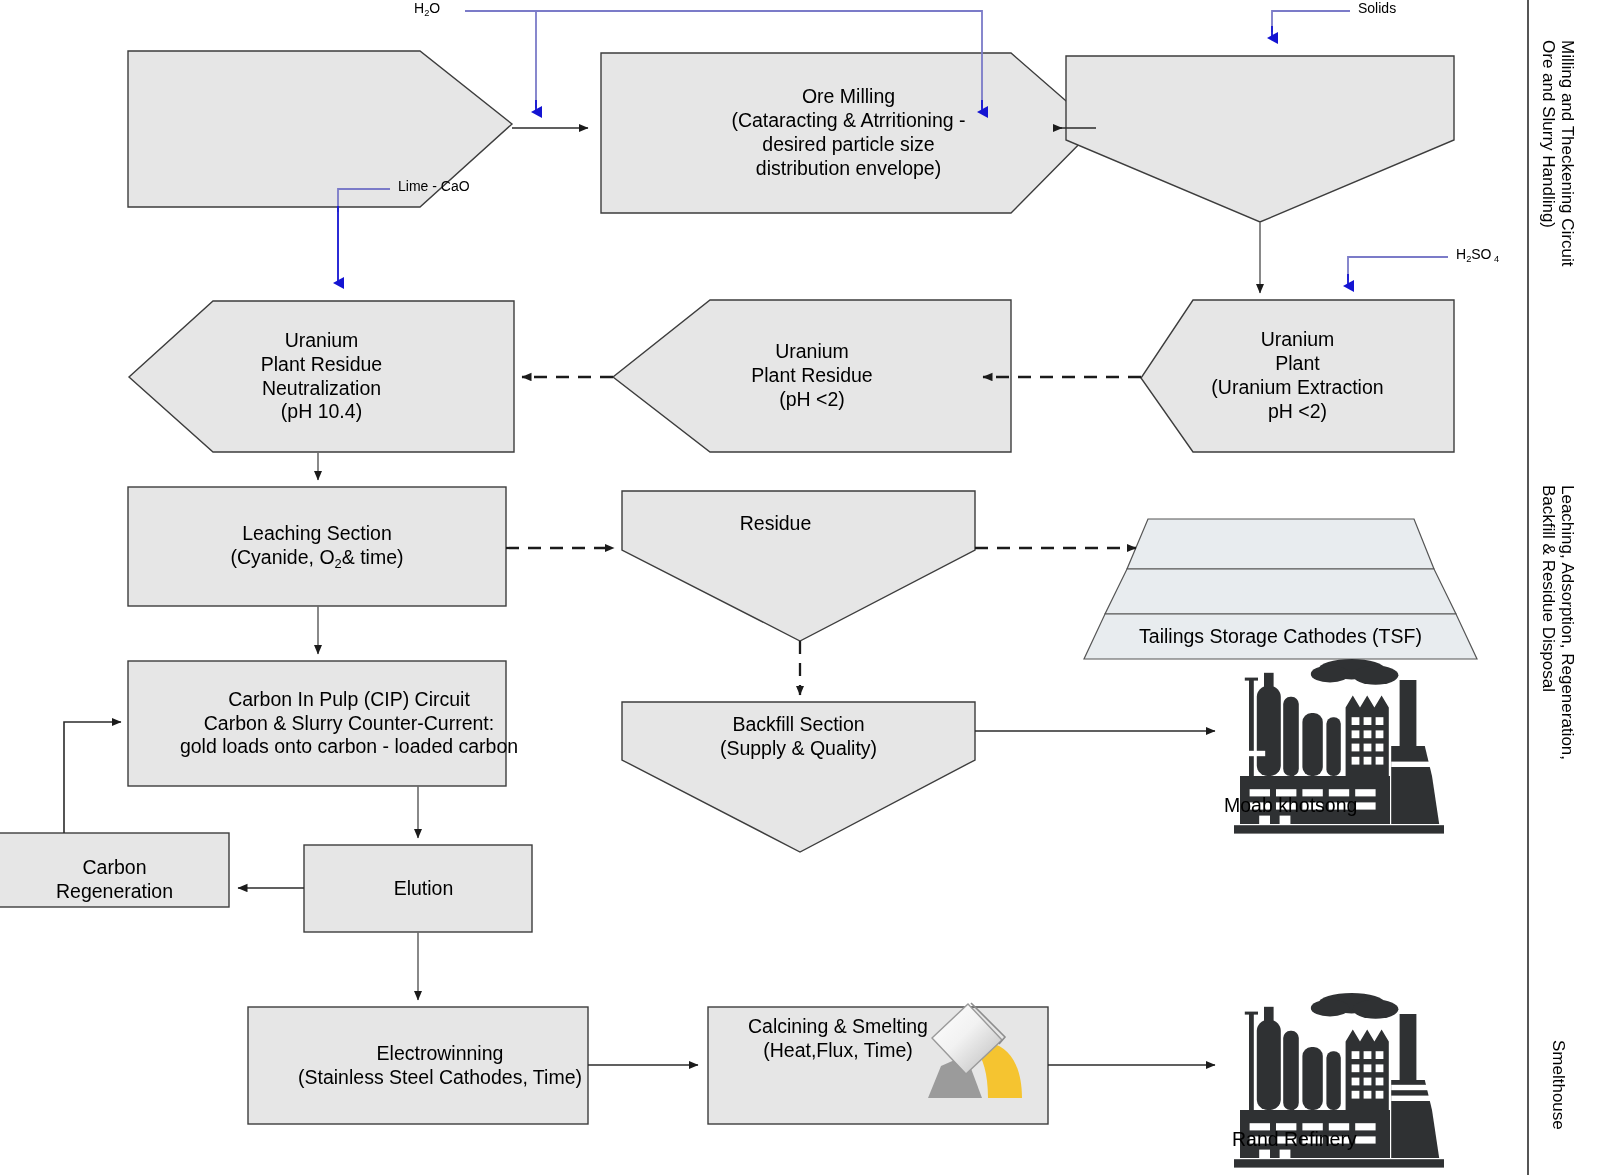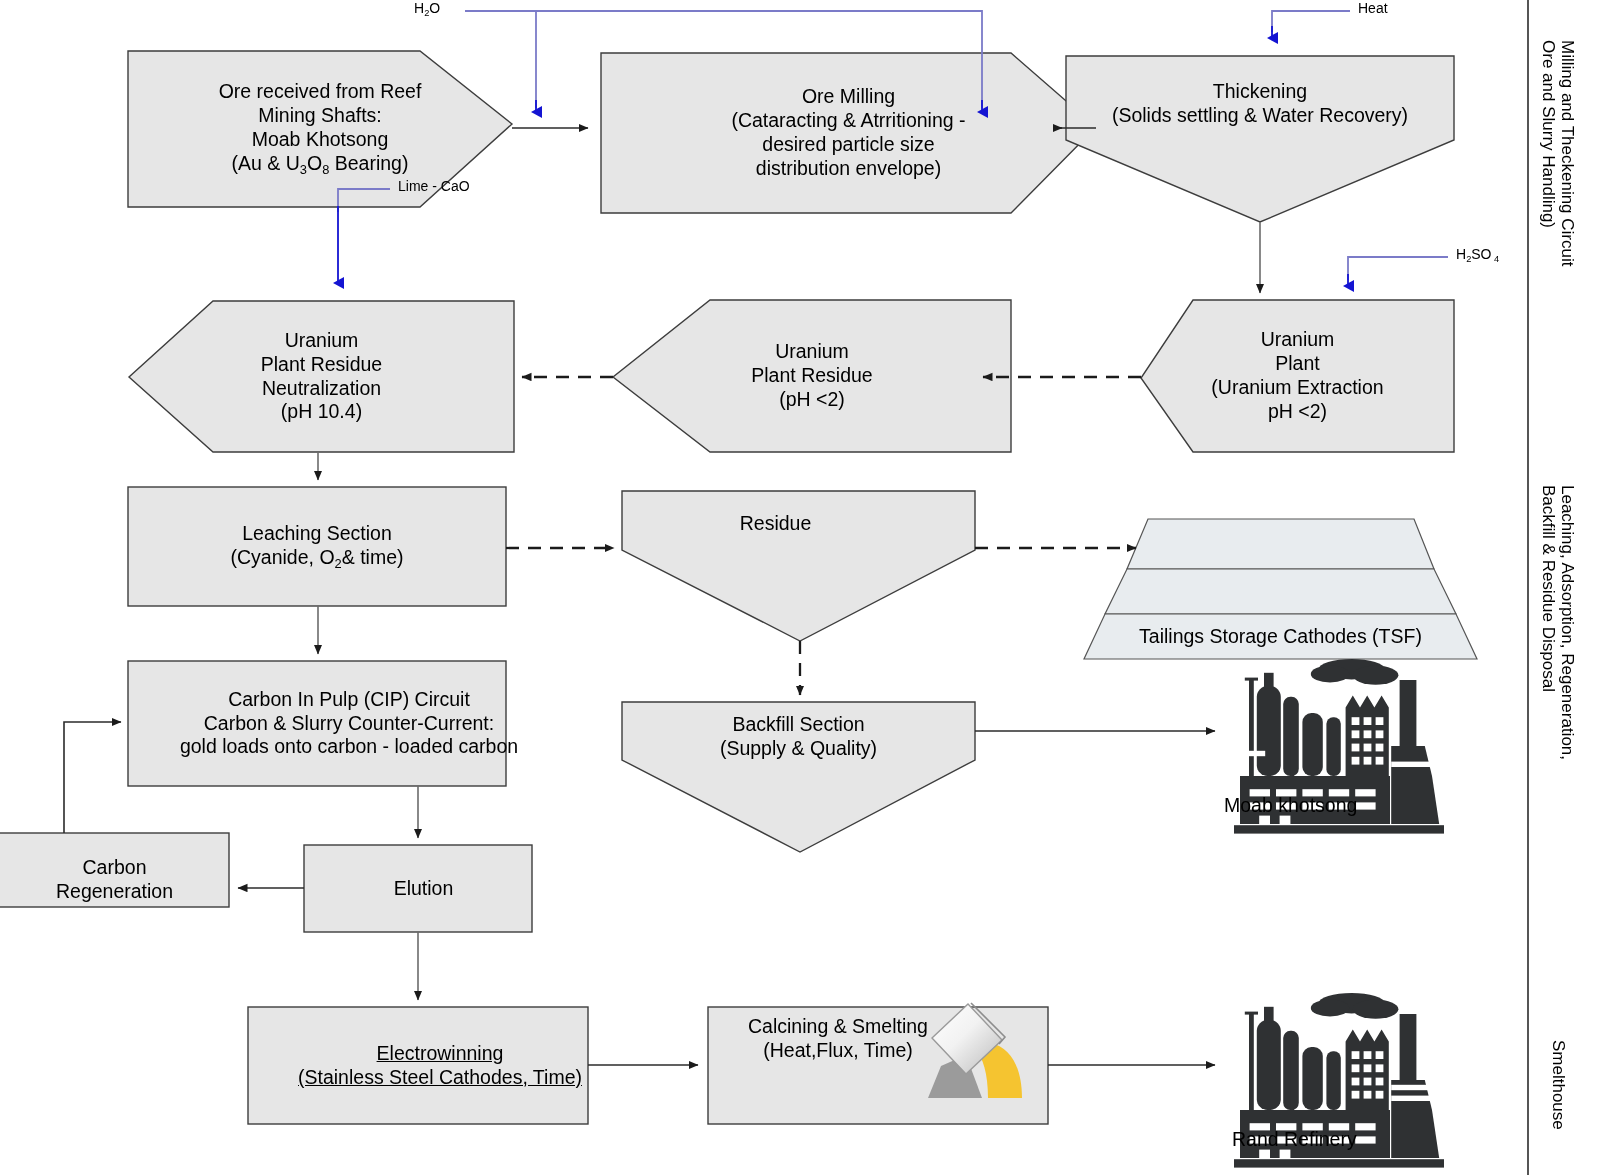--- a/index.html
+++ b/index.html
@@ -249,31 +249,25 @@
     </g>
 
     <g>
       <path d="M990,1043 C1012,1047 1022,1070 1022,1098 L988,1098 C988,1074 983,1057 975,1049 Z" fill="#f5c430"></path>
       <polygon points="941,1066 966,1055 982,1098 928,1098" fill="#9b9b9b"></polygon>
       <polygon points="932,1038 968,1004 1002,1040 966,1074" fill="url(#crucGrad)" stroke="#9a9a9a" stroke-width="1.4"></polygon>
       <polyline points="971,1003 1005,1037 999,1044" fill="none" stroke="#8d8d8d" stroke-width="1.6"></polyline>
     </g>
   </svg>
 
-  <div class="node" style="left:128px; top:51px; width:384px; height:156px;">
-    <span class="txt">Ore received from Reef<br>Mining Shafts:<br>Moab Khotsong<br>(Au &amp; U<sub>3</sub>O<sub>8</sub> Bearing)</span>
-  </div>
 
   <div class="node" style="left:601px; top:53px; width:495px; height:160px;">
     <span class="txt">Ore Milling<br>(Cataracting &amp; Atrritioning -<br>desired particle size<br>distribution envelope)</span>
   </div>
 
-  <div class="node" style="left:1066px; top:56px; width:388px; height:96px;">
-    <span class="txt">Thickening<br>(Solids settling &amp; Water Recovery)</span>
-  </div>
 
   <div class="node" style="left:1141px; top:300px; width:313px; height:152px;">
     <span class="txt">Uranium<br>Plant<br>(Uranium Extraction<br>pH &lt;2)</span>
   </div>
 
   <div class="node" style="left:613px; top:300px; width:398px; height:152px;">
     <span class="txt">Uranium<br>Plant Residue<br>(pH &lt;2)</span>
   </div>
 
   <div class="node" style="left:129px; top:301px; width:385px; height:151px;">
@@ -301,30 +295,30 @@
   </div>
 
   <div class="node" style="left:0px; top:833px; width:229px; height:94px;">
     <span class="txt">Carbon<br>Regeneration</span>
   </div>
 
   <div class="node" style="left:304px; top:845px; width:228px; height:87px;padding-left:11px;">
     <span class="txt">Elution</span>
   </div>
 
-  <div class="node" style="left:248px; top:1007px; width:384px; height:117px;text-decoration:underline;">
+  <div class="node" style="left:248px; top:1007px; width:384px; height:117px;">
     <span class="txt">Electrowinning<br>(Stainless Steel Cathodes, Time)</span>
   </div>
 
   <div class="node" style="left:708px; top:980px; width:250px; height:117px; justify-content:center;">
     <span class="txt" style="padding-left:16px;">Calcining &amp; Smelting<br>(Heat,Flux, Time)</span>
   </div>
 
   <div class="lbl" style="left:414px; top:0px;">H<sub>2</sub>O</div>
-  <div class="lbl" style="left:1358px; top:0px;">Heat</div>
+  <div class="lbl" style="left:1358px; top:0px;">Solids</div>
   <div class="lbl" style="left:398px; top:178px;">Lime - CaO</div>
   <div class="lbl" style="left:1456px; top:246px;">H<sub>2</sub>SO<sub> 4</sub></div>
 
   <div class="cap" style="left:1224px; top:794px;">Moab khotsong</div>
   <div class="cap" style="left:1232px; top:1128px;">Rand Refinery</div>
 
   <div class="vlabel" style="left:1538px; top:40px;"><span>Milling and Theckening Circuit</span>
 <span>Ore and Slurry Handling)</span></div>
 
   <div class="vlabel" style="left:1538px; top:485px;"><span>Leaching, Adsorption, Regeneration,</span>

